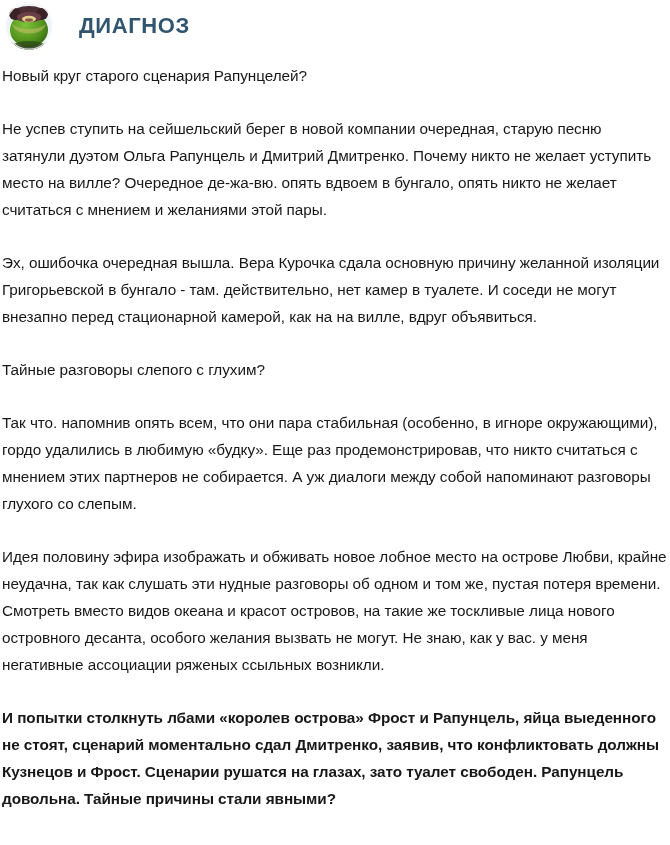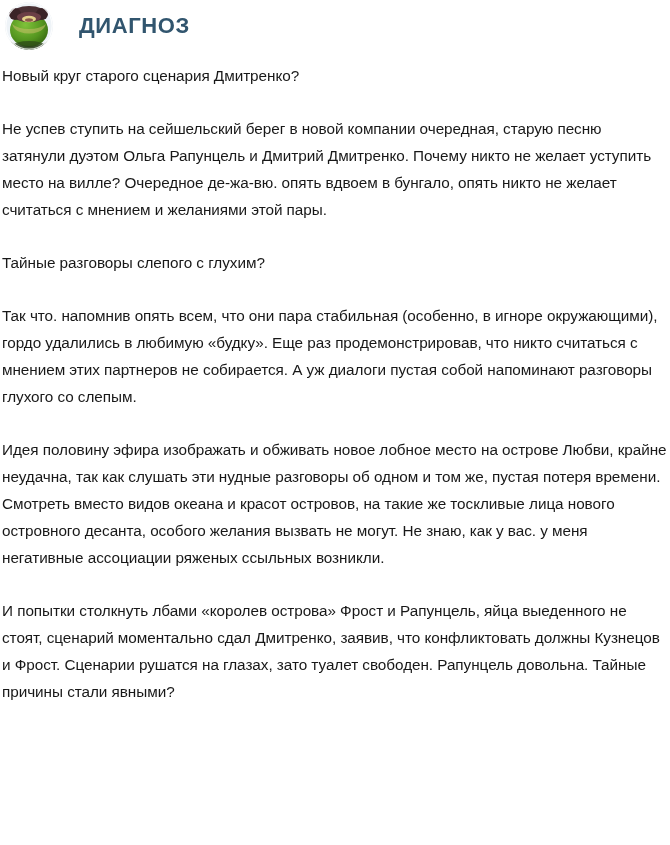--- a/index.html
+++ b/index.html
@@ -63,20 +63,21 @@
     line-height: 27px;
     color: #181818;
     letter-spacing: -0.05px;
   }
   .article p {
     margin: 0 0 26px 0;
     text-align: left;
   }
   .article p:last-child {
     margin-bottom: 0;
+    font-weight: bold;
   }
 </style>
 </head>
 <body>
 
 <div class="page">
 
   <div class="header">
 
     <div class="avatar">
@@ -105,21 +106,22 @@
           <path d="M4 38 q8 6 20 6 q12 0 20 -6 l0 12 l-40 0 z" fill="#26361a" opacity="0.5"></path>
           <circle cx="24" cy="24" r="23.2" fill="none" stroke="#ffffff" stroke-width="1.4" opacity="0.8"></circle>
         </g>
       </svg>
     </div>
 
     <div class="brand-title">ДИАГНОЗ</div>
   </div>
 
   <div class="article">
-    <p>Новый круг старого сценария Дмитренко?</p>
+    <p>Новый круг старого сценария Рапунцелей?</p>
     <p>Не успев ступить на сейшельский берег в новой компании очередная, старую песню затянули дуэтом Ольга Рапунцель и Дмитрий Дмитренко. Почему никто не желает уступить место на вилле? Очередное де-жа-вю. опять вдвоем в бунгало, опять никто не желает считаться с мнением и желаниями этой пары.</p>
+    <p>Эх, ошибочка очередная вышла. Вера Курочка сдала основную причину желанной изоляции Григорьевской в бунгало - там. действительно, нет камер в туалете. И соседи не могут внезапно перед стационарной камерой, как на на вилле, вдруг объявиться.</p>
     <p>Тайные разговоры слепого с глухим?</p>
-    <p>Так что. напомнив опять всем, что они пара стабильная (особенно, в игноре окружающими), гордо удалились в любимую «будку». Еще раз продемонстрировав, что никто считаться с мнением этих партнеров не собирается. А уж диалоги пустая собой напоминают разговоры глухого со слепым.</p>
+    <p>Так что. напомнив опять всем, что они пара стабильная (особенно, в игноре окружающими), гордо удалились в любимую «будку». Еще раз продемонстрировав, что никто считаться с мнением этих партнеров не собирается. А уж диалоги между собой напоминают разговоры глухого со слепым.</p>
     <p>Идея половину эфира изображать и обживать новое лобное место на острове Любви, крайне неудачна, так как слушать эти нудные разговоры об одном и том же, пустая потеря времени. Смотреть вместо видов океана и красот островов, на такие же тоскливые лица нового островного десанта, особого желания вызвать не могут. Не знаю, как у вас. у меня негативные ассоциации ряженых ссыльных возникли.</p>
     <p>И попытки столкнуть лбами «королев острова» Фрост и Рапунцель, яйца выеденного не стоят, сценарий моментально сдал Дмитренко, заявив, что конфликтовать должны Кузнецов и Фрост. Сценарии рушатся на глазах, зато туалет свободен. Рапунцель довольна. Тайные причины стали явными?</p>
   </div>
 
 </div>
 
 </body></html>

